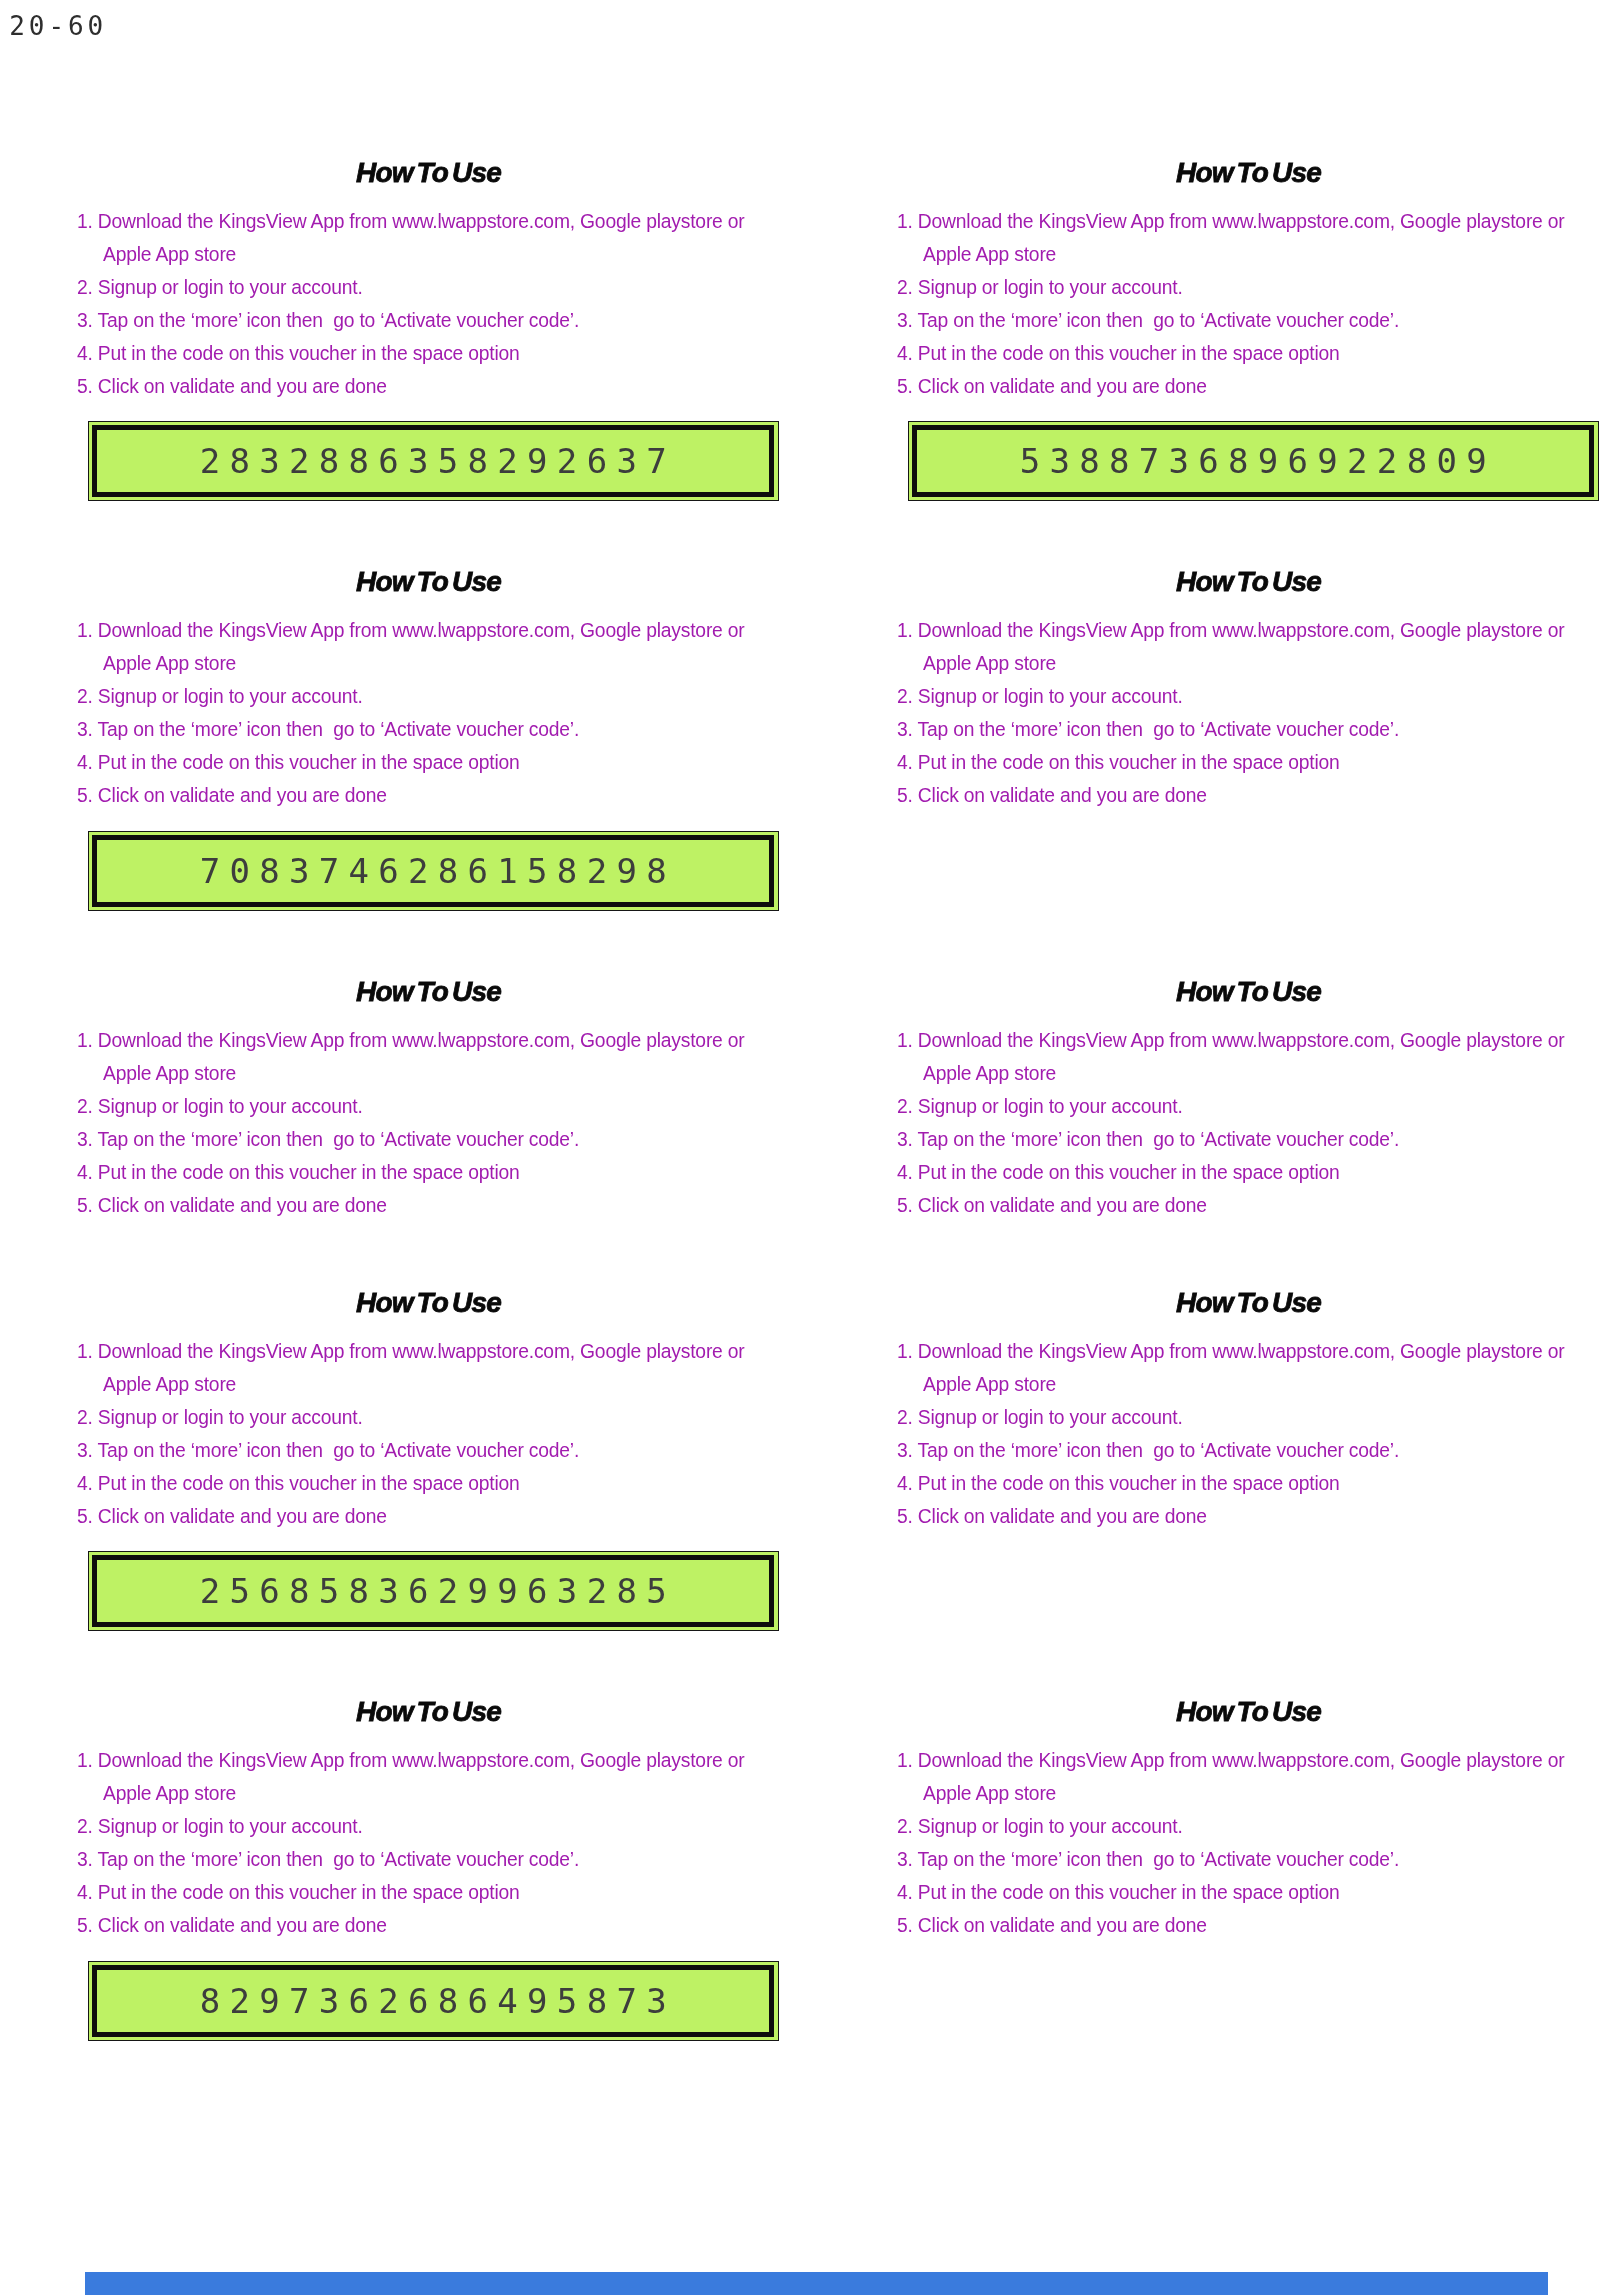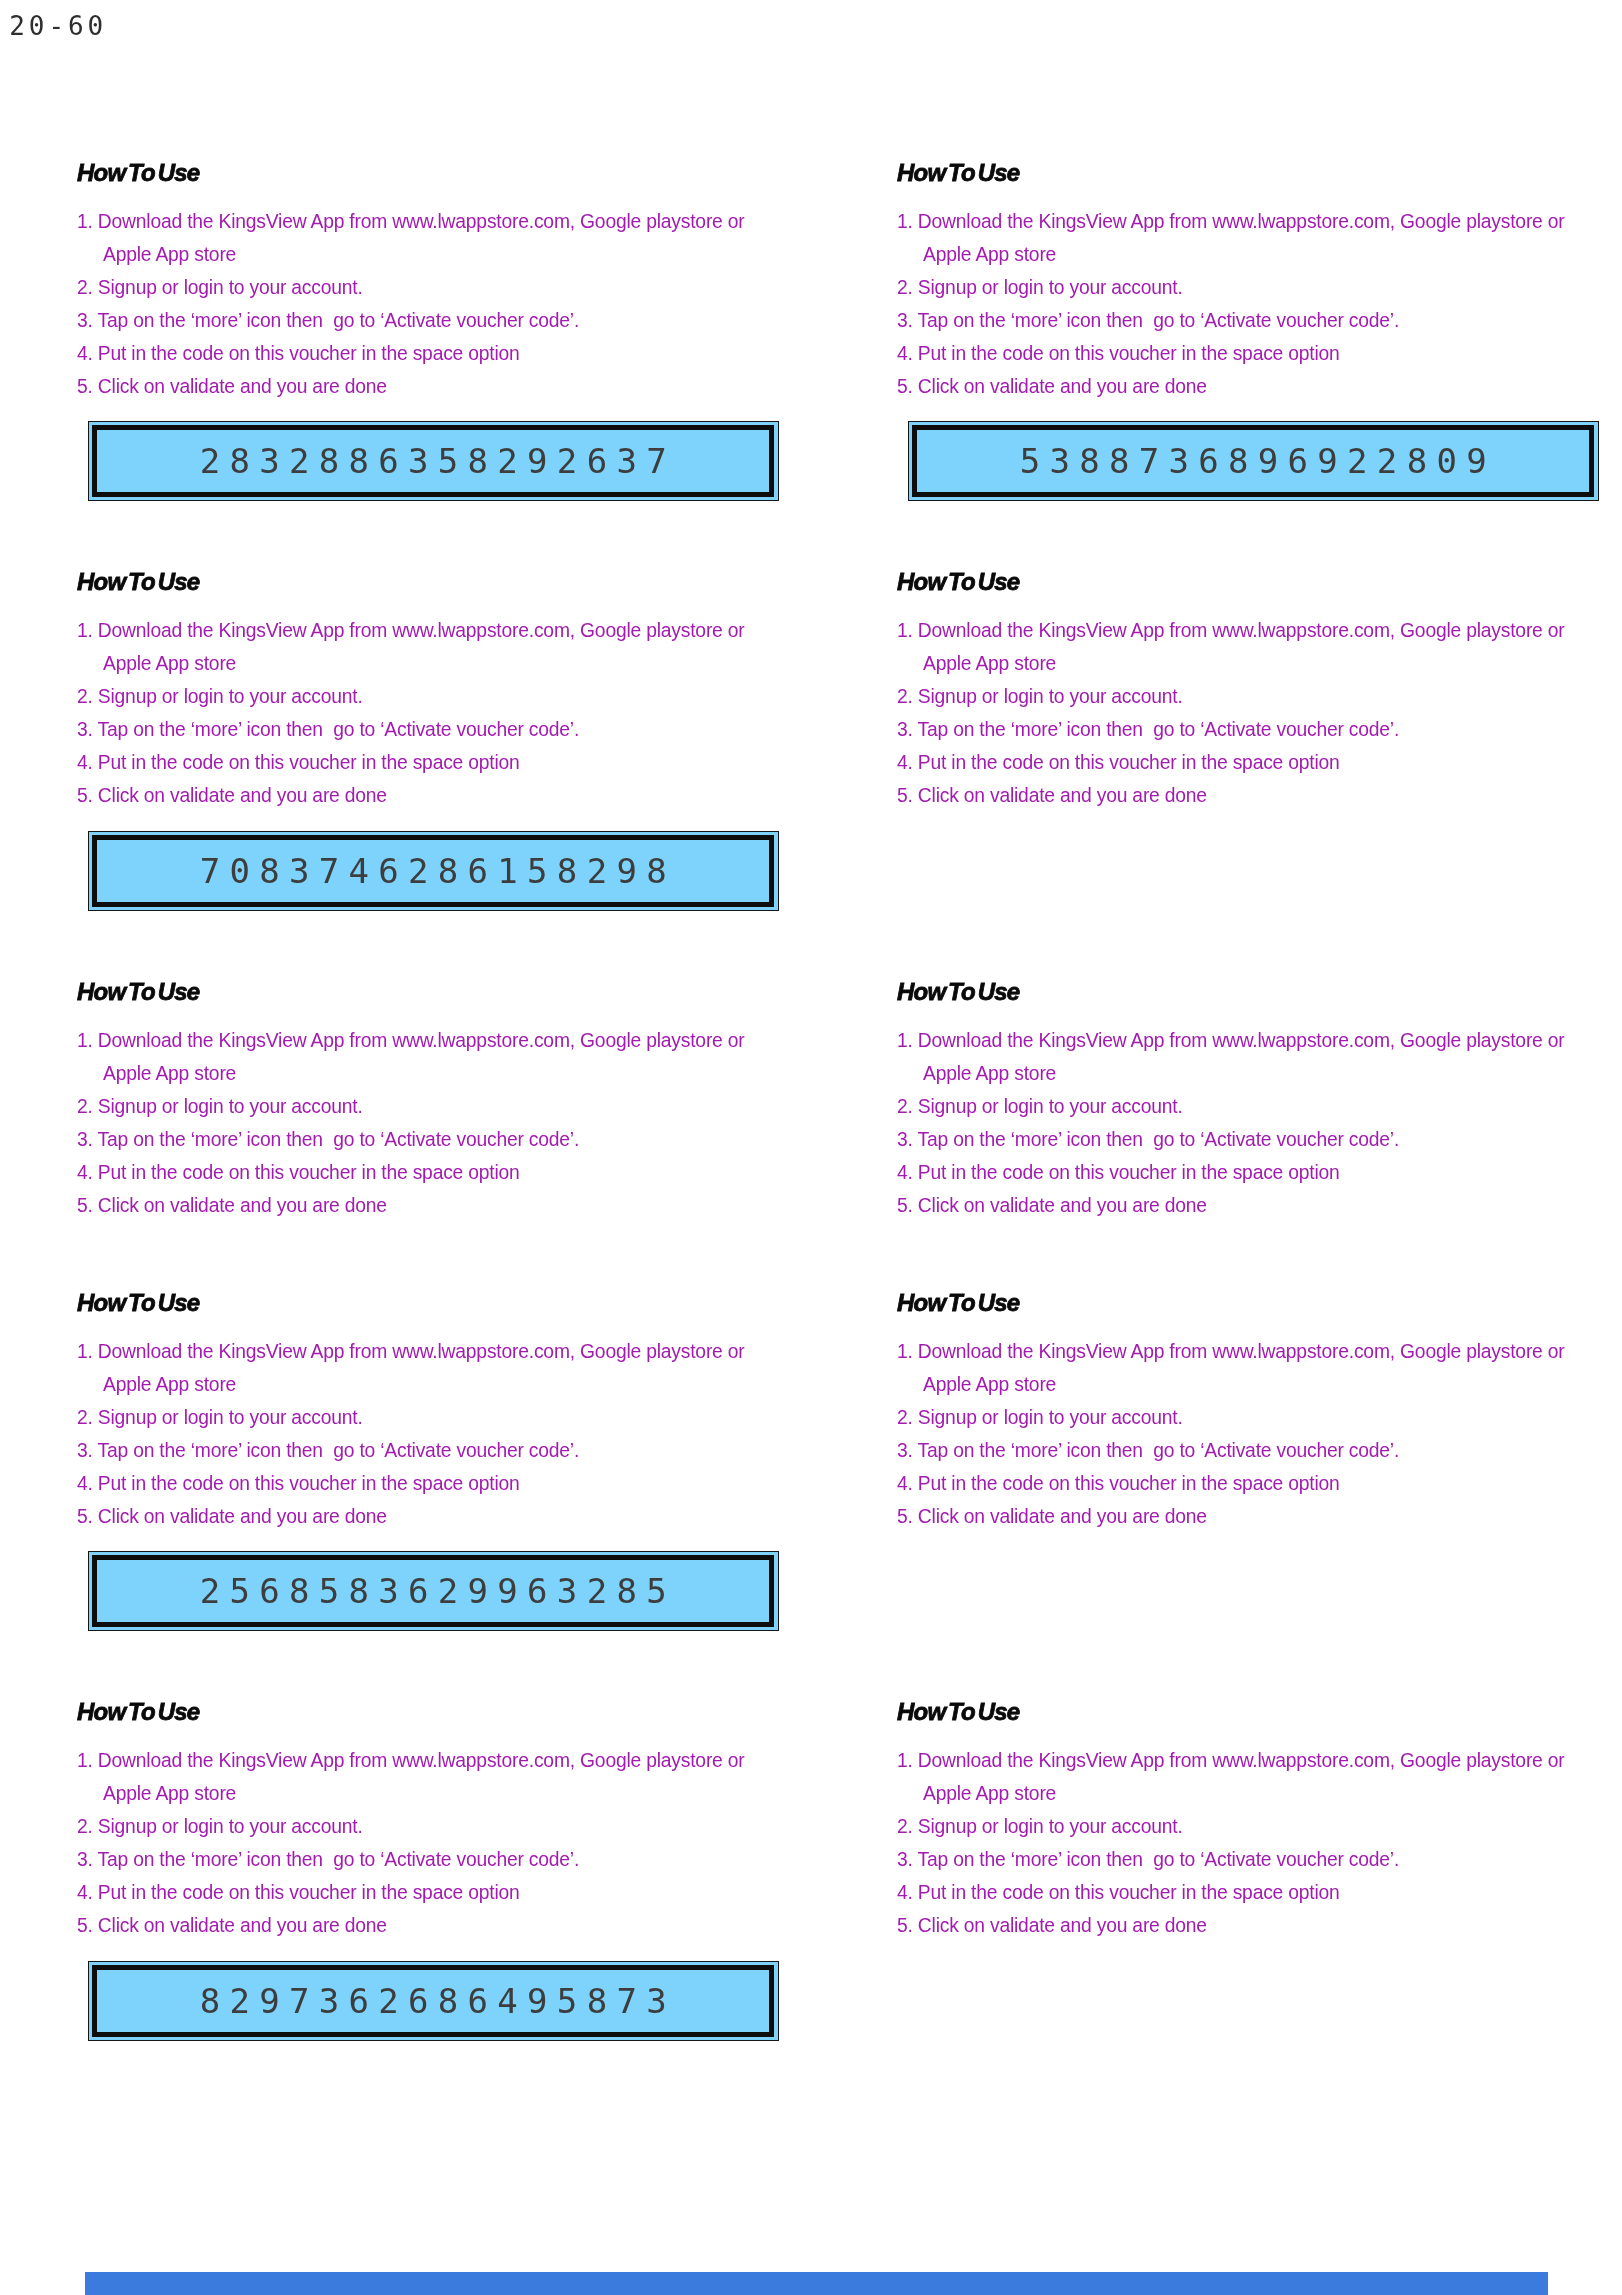--- a/index.html
+++ b/index.html
@@ -26,43 +26,43 @@
     top: 151px;
     left: 77px;
     display: grid;
     grid-template-columns: 703px 703px;
     column-gap: 117px;
     row-gap: 59px;
   }
   .voucher { width: 703px; }
   .title {
     margin: 0 0 10.8px 0;
-    text-align: left;
-    font-size: 24px;
+    text-align: center;
+    font-size: 28px;
     line-height: 43px;
     font-weight: 700;
     font-style: italic;
     letter-spacing: -0.8px;
     word-spacing: -3.1px;
     color: #0a0a0a;
     -webkit-text-stroke: 0.8px #0a0a0a;
   }
   .insts {
     font-size: 19.3px;
     letter-spacing: -0.2px;
     line-height: 33px;
     color: #a21caf;
   }
   .line { white-space: pre-wrap; }
   .cont { padding-left: 26px; }
   .code-box {
     margin: 18.5px 1.5px 0 10.8px;
     border: 1.5px solid #161616;
     padding: 3.1px;
-    background: #7dd3fc;
+    background: #bef264;
   }
   .code-inner {
     border: 5.4px solid #0d0d0d;
     height: 62px;
     display: flex;
     align-items: center;
     justify-content: center;
   }
   .code {
     font-family: "DejaVu Sans Mono", monospace;

